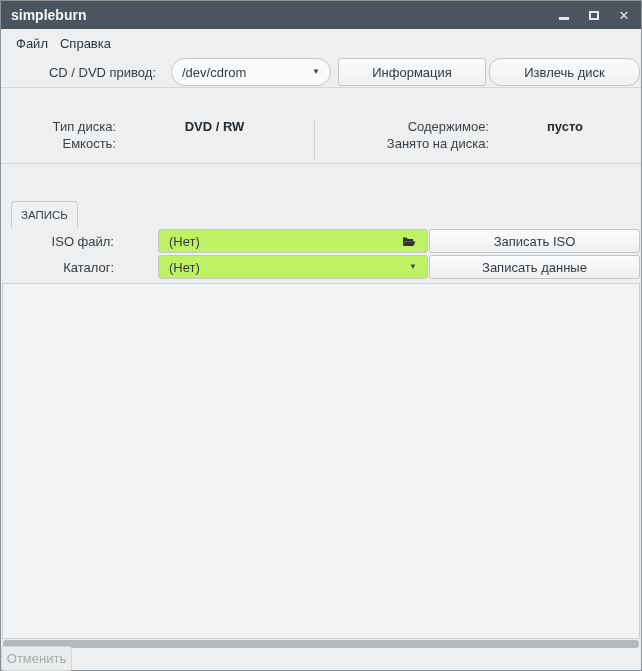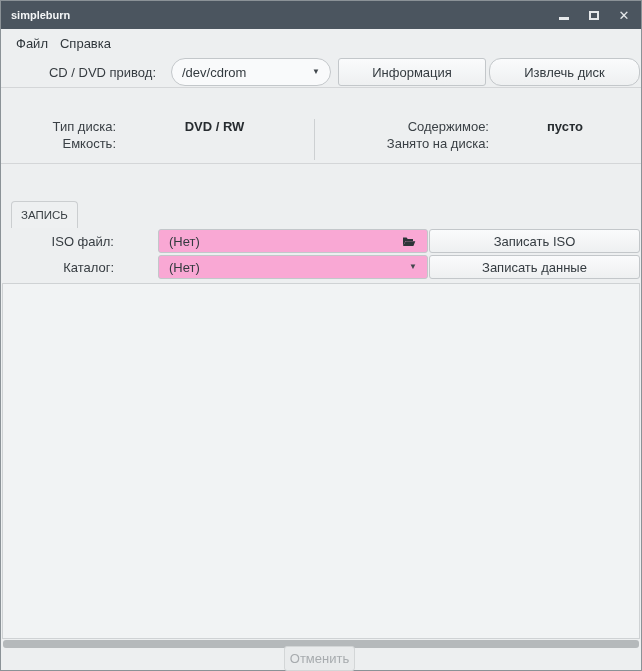--- a/index.html
+++ b/index.html
@@ -1,21 +1,21 @@
 <!DOCTYPE html>
 <html><head>
 <meta charset="utf-8">
 <style>
   html,body{margin:0;padding:0;background:#ffffff;}
   body{width:642px;height:671px;font-family:"Liberation Sans","DejaVu Sans",sans-serif;font-size:13px;color:#333a3f;}
   *{box-sizing:border-box;}
   .window{width:642px;height:671px;border:1px solid #8b9297;background:#edeff0;display:flex;flex-direction:column;}
   
   .titlebar{height:28px;background:#4b555f;display:flex;align-items:center;padding:0 10px;flex:none;}
-  .title{color:#f4f6f7;font-weight:bold;font-size:11px;}
+  .title{color:#f4f6f7;font-weight:bold;font-size:14px;}
   .tb-controls{margin-left:auto;display:flex;align-items:center;gap:16px;}
   .ctrl{color:#e6e9eb;display:flex;align-items:center;justify-content:center;width:14px;height:14px;cursor:default;}
   .minbar{width:10px;height:3px;background:#e6e9eb;margin-top:6px;}
   .maxbox{width:10px;height:9px;border:2px solid #e6e9eb;}
   .close-glyph{font-size:13px;font-weight:bold;line-height:1;}
   
   .menubar{height:28px;display:flex;align-items:center;padding-left:10px;gap:2px;flex:none;}
   .menu-item{padding:2px 5px;color:#30373c;}
   
   .drive-row{height:30px;display:flex;align-items:center;flex:none;}
@@ -31,29 +31,29 @@
   .info-panel{height:75px;padding-top:31px;display:grid;grid-template-columns:115px 197px 2px 174px 1fr;grid-auto-rows:17px;flex:none;}
   .info-label{text-align:right;color:#3a4045;}
   .info-value{text-align:center;font-weight:bold;color:#272c30;}
   .vdivider{grid-column:3;grid-row:1 / span 2;width:1px;height:41px;background:#cdd0d2;justify-self:center;}
   
   .nb-gap{height:37px;flex:none;}
   .tab-strip{height:27px;display:flex;padding-left:10px;align-items:flex-end;flex:none;}
   .tab{height:27px;border:1px solid #cbced0;border-bottom:none;border-radius:4px 4px 0 0;background:#eef0f1;padding:0 9px;display:flex;align-items:center;font-size:11.5px;color:#3a4045;}
   .burn-row{height:26px;display:flex;align-items:center;flex:none;}
   .burn-label{width:113px;text-align:right;color:#363c41;flex:none;}
-  .chooser{margin-left:44px;width:270px;height:24px;background:#f9a8d4;border:1px solid #c3c7ca;border-radius:3px;display:flex;align-items:center;padding:0 10px;}
+  .chooser{margin-left:44px;width:270px;height:24px;background:#bef264;border:1px solid #c3c7ca;border-radius:3px;display:flex;align-items:center;padding:0 10px;}
   .chooser .val{flex:1;text-align:left;color:#333a3f;}
   .burn-btn{flex:1;height:24px;margin-left:1px;margin-right:1px;}
   .open-icon{display:flex;align-items:center;}
   
   .content{flex:1;margin:3px 1px 0;border:1px solid #cfd2d4;background:#f1f3f4;}
   
   .progress-trough{height:8px;margin:1px 2px;background:#b5b9bb;border-radius:3px;flex:none;}
-  .footer{height:21px;display:flex;justify-content:center;align-items:center;padding:0 3px 2px 0;flex:none;}
+  .footer{height:21px;display:flex;justify-content:flex-start;align-items:center;padding:0 3px 2px 0;flex:none;}
   .btn-cancel{width:71px;height:25px;background:#e9ebec;border:1px solid #d3d6d7;border-radius:3px;display:flex;align-items:center;justify-content:center;color:#a7abae;}
 </style>
 </head>
 <body>
 
 <div class="window">
 
   <div class="titlebar">
     <span class="title">simpleburn</span>
     <div class="tb-controls">

